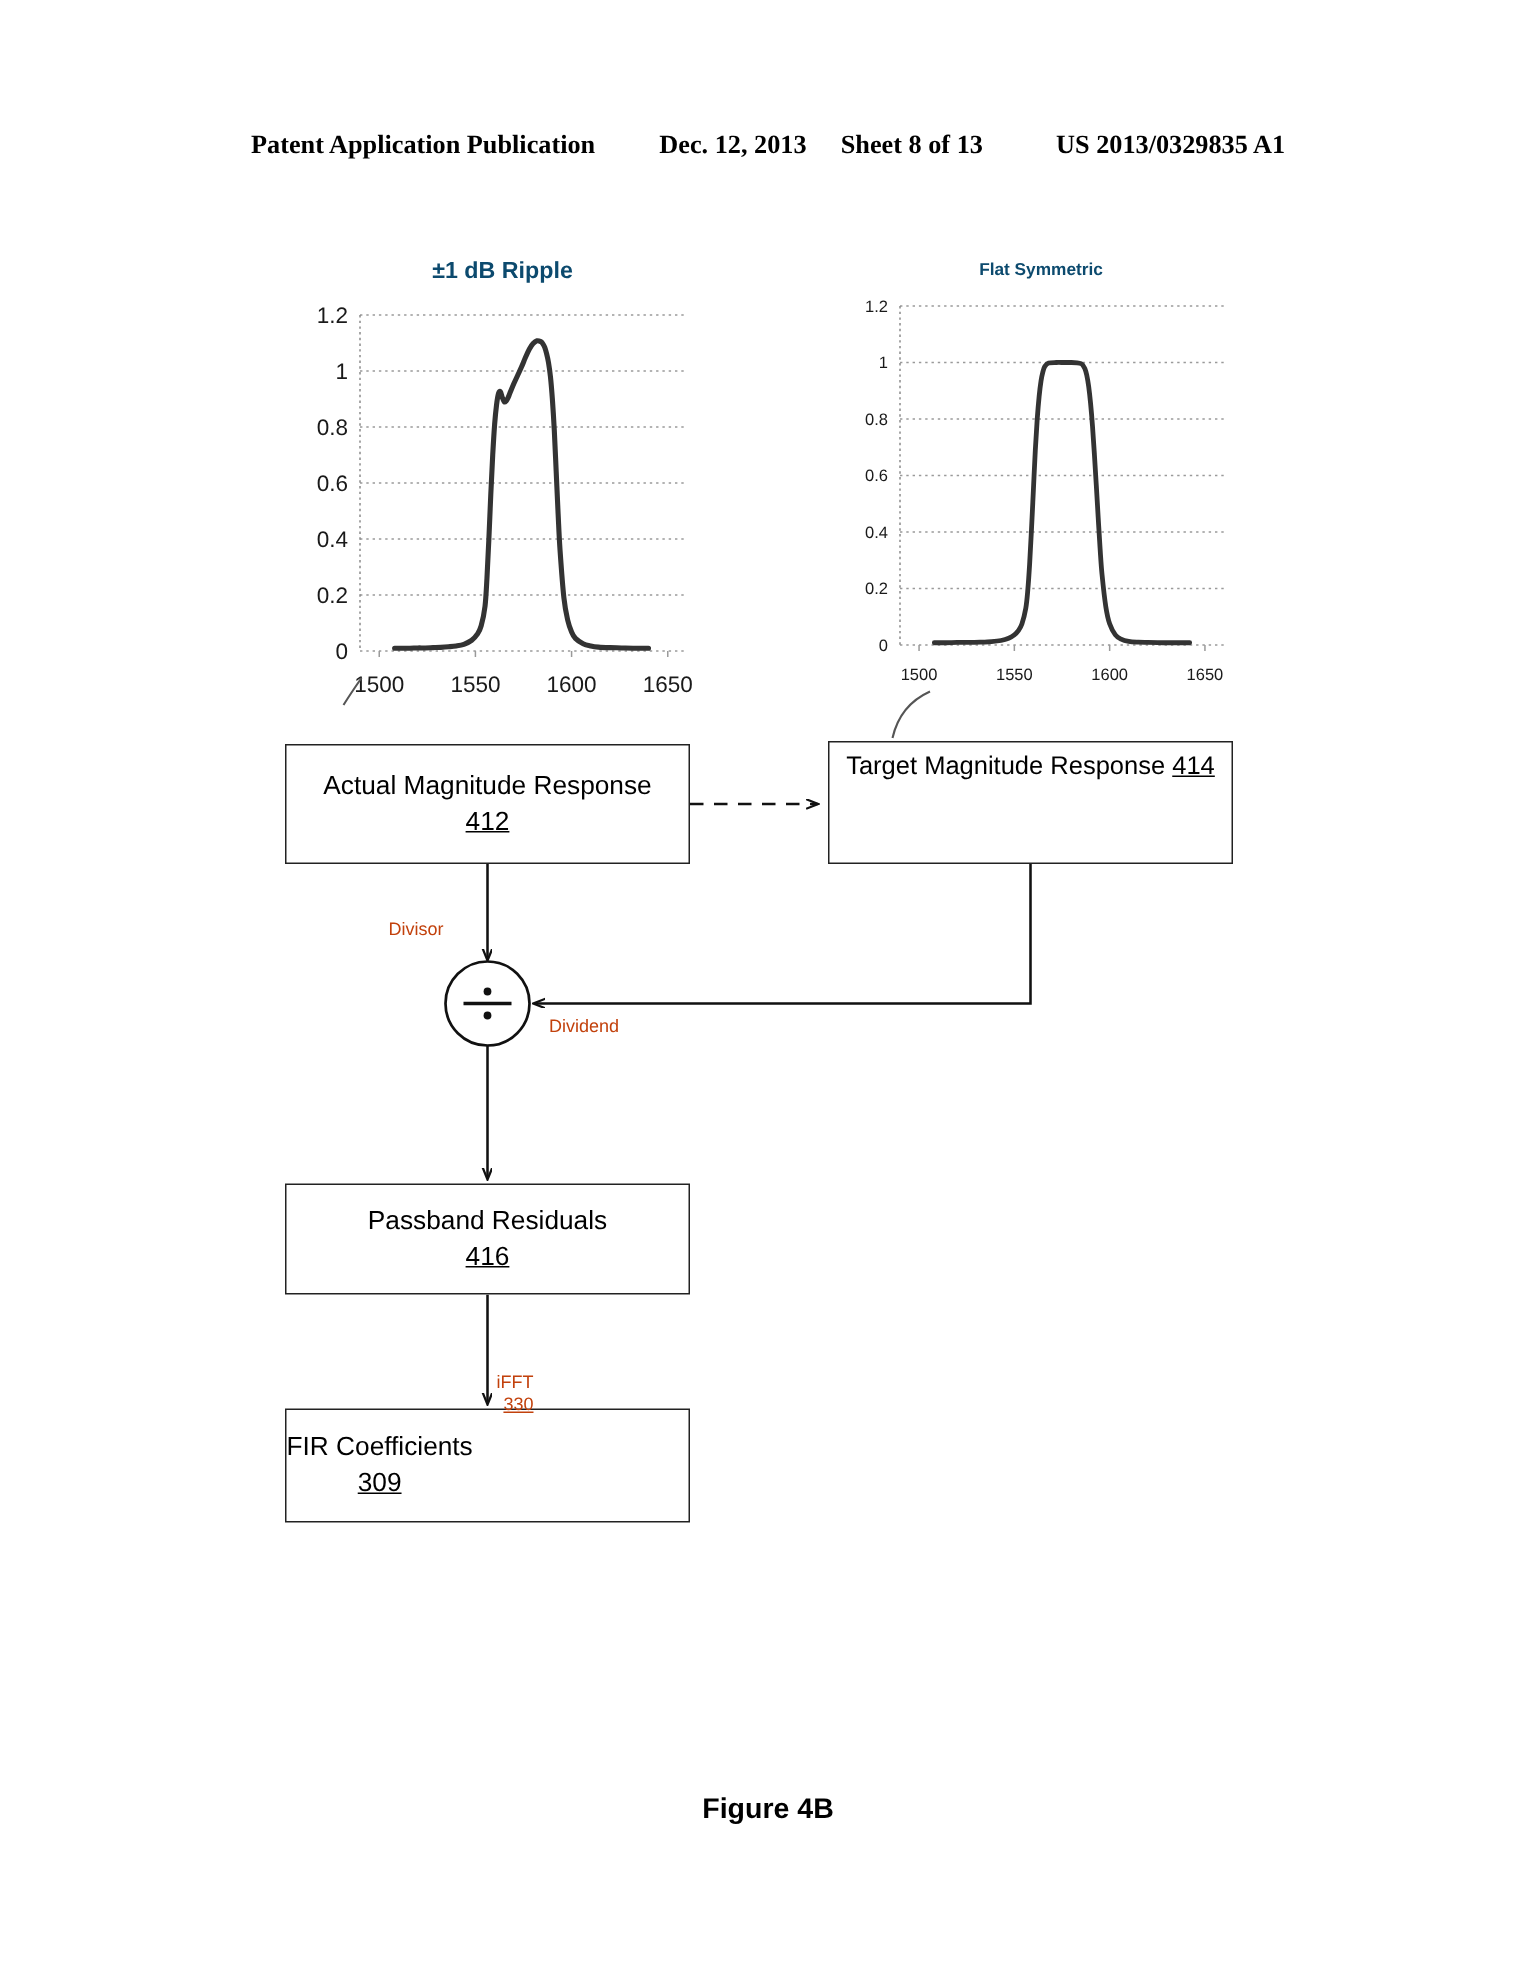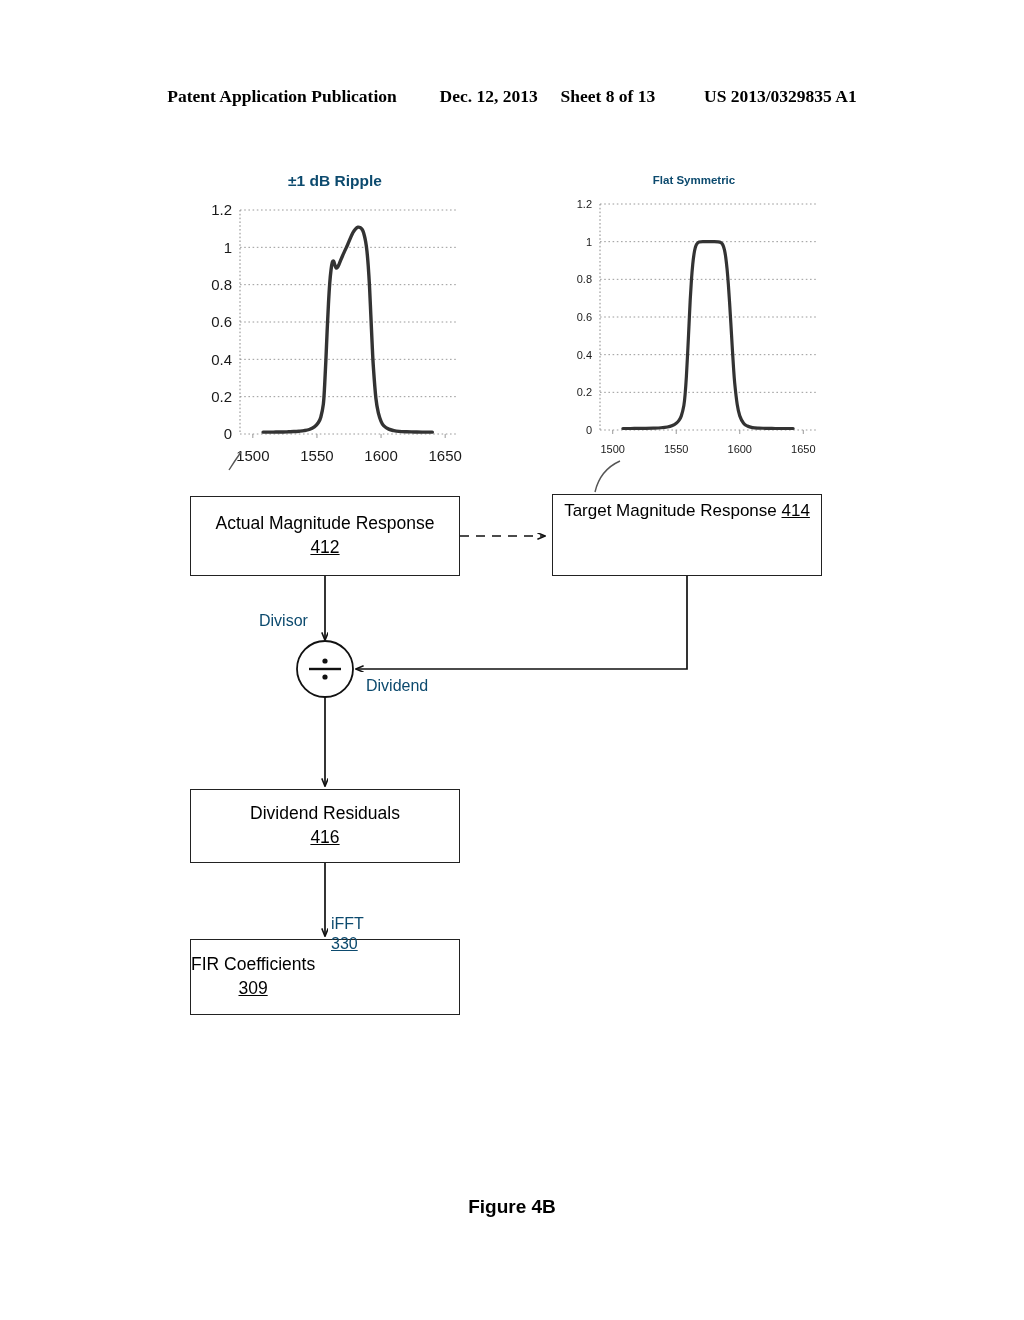--- a/index.html
+++ b/index.html
@@ -120,24 +120,24 @@
   }
   #box-fir {
     left: 190px; top: 939px; width: 270px; height: 76px;
     display: flex; align-items: center; justify-content: flex-start;
   }
 
   
   .edge-label {
     position: absolute;
     font-family: "Liberation Sans", sans-serif;
-    font-size: 16px;
-    color: #0c4a6e;
-    white-space: nowrap;
-    text-align: left;
+    font-size: 12px;
+    color: #c2410c;
+    white-space: nowrap;
+    text-align: right;
   }
   #label-divisor  { left: 259px; top: 612px; }
   #label-dividend { left: 366px; top: 677px; }
   #label-ifft {
     left: 331px; top: 882px; line-height: 1.28; margin-top: 32px;
   }
 
   
   #connectors {
     position: absolute;
@@ -270,21 +270,21 @@
 
 <div class="flowbox" id="box-target">
   <div class="target-title">
     <span>Target Magnitude Response</span>
     <span class="ref-num">414</span>
   </div>
 </div>
 
 <div class="flowbox" id="box-residuals">
   <div class="box-text">
-    <span>Dividend Residuals</span><br>
+    <span>Passband Residuals</span><br>
     <span class="ref-num">416</span>
   </div>
 </div>
 
 <div class="flowbox" id="box-fir">
   <div class="box-text">
     <span>FIR Coefficients</span><br>
     <span class="ref-num">309</span>
   </div>
 </div>

